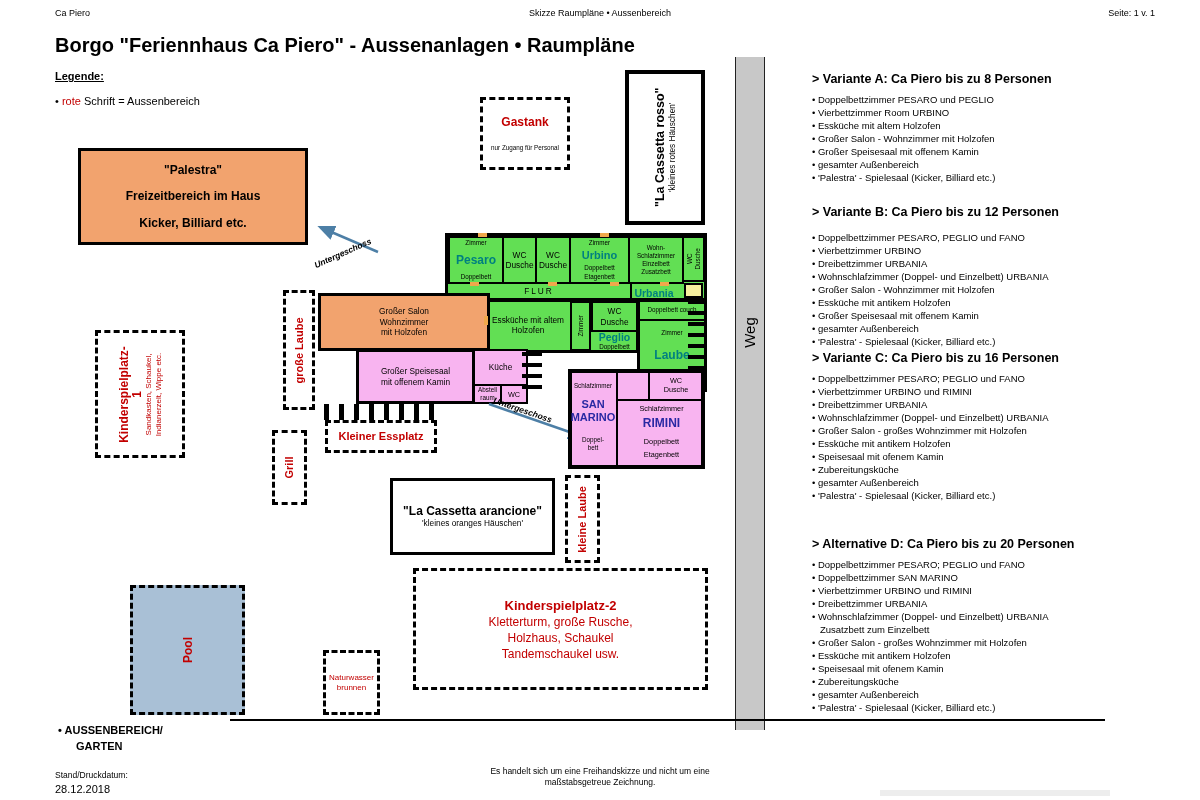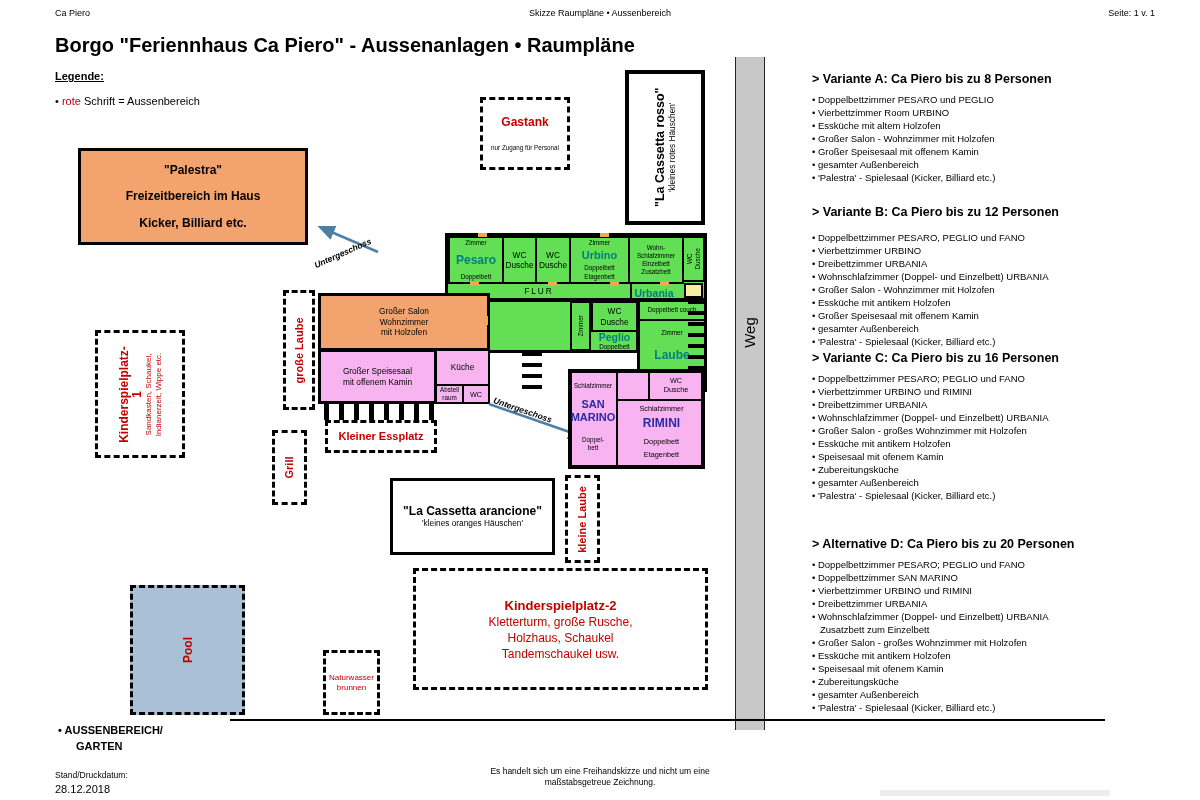--- a/index.html
+++ b/index.html
@@ -4,21 +4,21 @@
 <style>
   html,body{margin:0;padding:0;background:#fff;}
   #page{position:relative;width:1200px;height:800px;background:#fff;overflow:hidden;
         font-family:"Liberation Sans", sans-serif;color:#000;}
   .abs{position:absolute;box-sizing:border-box;}
   .box{position:absolute;box-sizing:border-box;border:3px solid #000;background:#fff;}
   .dash{border:3px dashed #000;}
   .slab{position:absolute;box-sizing:border-box;border:3px solid #000;background:#62df54;}
   .room{position:absolute;box-sizing:border-box;border:2px solid #000;background:#62df54;
         display:flex;flex-direction:column;align-items:center;text-align:center;overflow:hidden;}
-  .pink{background:#f8b4f0;}
+  .pink{background:#f8b4f0;margin-left:38px;}
   .orange{background:#f2a36e;}
   .col{display:flex;flex-direction:column;align-items:center;text-align:center;}
   .ctr{display:flex;align-items:center;justify-content:center;text-align:center;}
   .sb{justify-content:space-between;padding:1px 0;}
   .cc{justify-content:center;}
   .rot{transform:rotate(-90deg);white-space:nowrap;}
   .red{color:#c20000;}
   .teal{color:#008080;font-weight:bold;}
   .navy{color:#2929a3;font-weight:bold;}
   .b{font-weight:bold;}
@@ -110,20 +110,24 @@
       <div class="f6">WC</div>
       <div class="f6">Dusche</div>
     </div>
   </div>
   <div class="abs ctr f8" style="left:448px;top:284px;width:182px;height:15px;letter-spacing:2px;">FLUR</div>
   <div class="wallline" style="left:630px;top:284px;width:2px;height:16px;"></div>
   <div class="abs ctr teal" style="left:628px;top:286px;width:52px;height:13px;font-size:10.5px;text-align:right;">Urbania</div>
   <div class="abs" style="left:684px;top:283px;width:19px;height:15px;background:#f5ef9e;border:2px solid #000;box-sizing:border-box;"></div>
 
   <div class="slab" style="left:484px;top:299px;width:155px;height:54px;"></div>
+  <div class="abs col cc" style="left:486px;top:302px;width:84px;height:46px;">
+    <div class="f8">Essküche mit altem</div>
+    <div class="f8">Holzofen</div>
+  </div>
   <div class="room ctr" style="left:570px;top:301px;width:21px;height:50px;flex-direction:row;">
     <span class="rot f6">Zimmer</span>
   </div>
   <div class="room cc" style="left:591px;top:301px;width:47px;height:31px;">
     <div class="f8">WC</div>
     <div class="f8">Dusche</div>
   </div>
   <div class="abs col" style="left:591px;top:332px;width:47px;height:20px;">
     <div class="teal" style="font-size:10.5px;line-height:11px;">Peglio</div>
     <div class="f6">Doppelbett</div>

